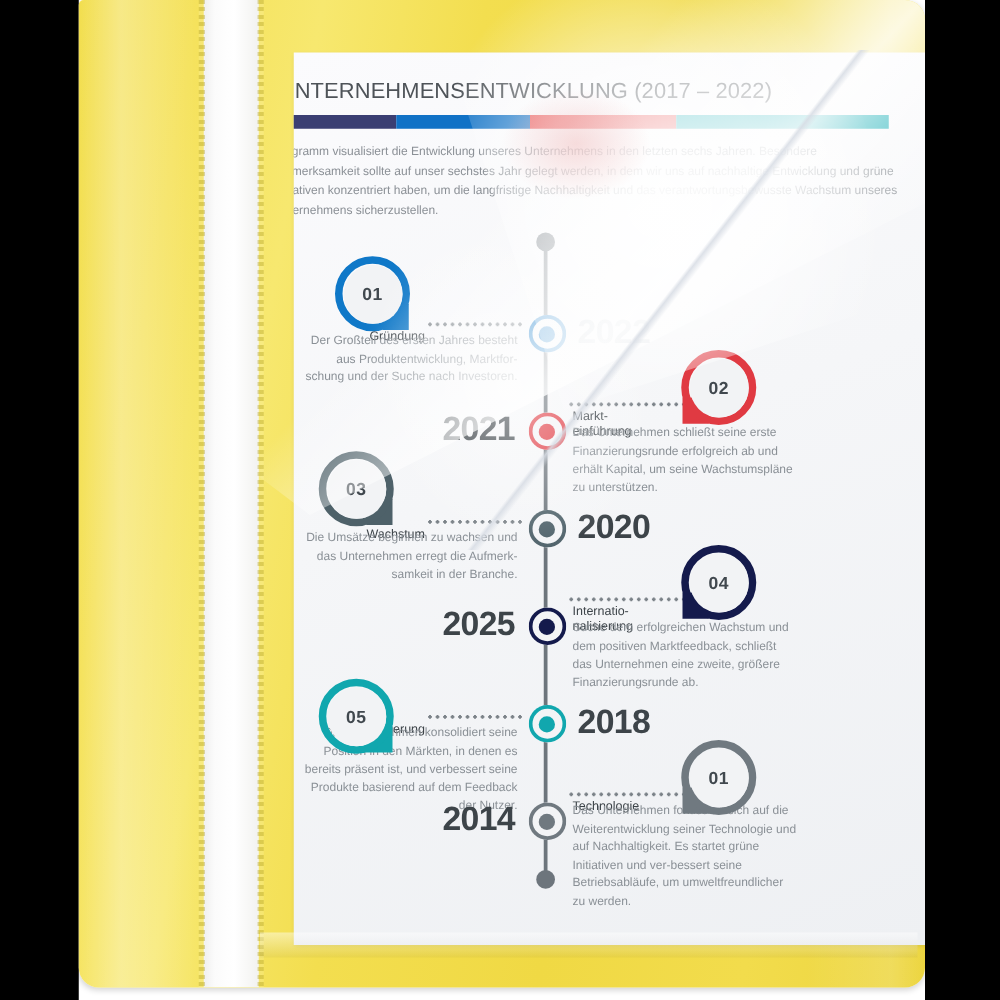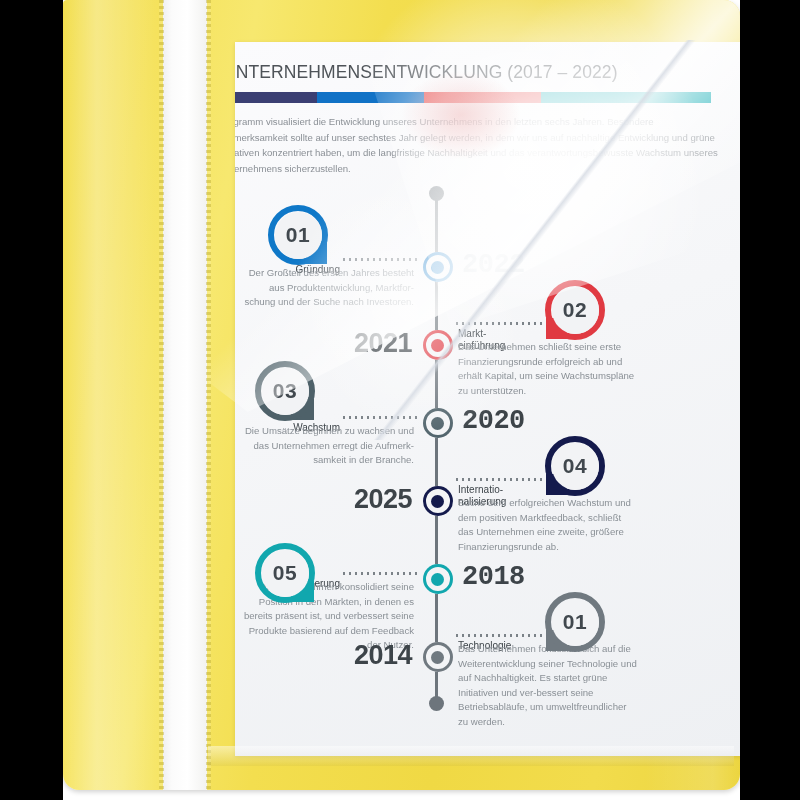--- a/index.html
+++ b/index.html
@@ -144,21 +144,21 @@
     display: block; width: 13px; height: 13px; border-radius: 50%;
   }
 
   .year {
     position: absolute;
     font-size: 27px; font-weight: bold; letter-spacing: -0.5px;
     color: #3d4449;
     z-index: 5;
   }
   .year.left  { text-align: right; }
-  .year.right { text-align: left; font-family: Liberation Mono, monospace; }
+  .year.right { text-align: left; }
 
   .dots {
     position: absolute; height: 3px;
     background-image: radial-gradient(circle, #7b8288 1.3px, rgba(0,0,0,0) 1.4px);
     background-size: 6px 3px;
     background-repeat: repeat-x;
     z-index: 5;
   }
 
   .label {
@@ -194,21 +194,21 @@
   .badge .tail {
     position: absolute;
     width: 21px; height: 21px;
     background: currentColor;
   }
   .badge.tail-br .tail { right: 1px;  bottom: 1px; }
   .badge.tail-bl .tail { left: 1px;   bottom: 1px; }
   .badge .num {
     position: absolute; inset: 0;
     display: flex; align-items: center; justify-content: center;
-    font-size: 21px; font-weight: bold;
+    font-size: 14px; font-weight: bold;
     color: #41484e;
     letter-spacing: 0.5px;
     z-index: 2;
   }
   .badge .disc {
     position: absolute; inset: 6.5px;
     border-radius: 50%;
     background: #f2f3f5;
     z-index: 1;
   }

